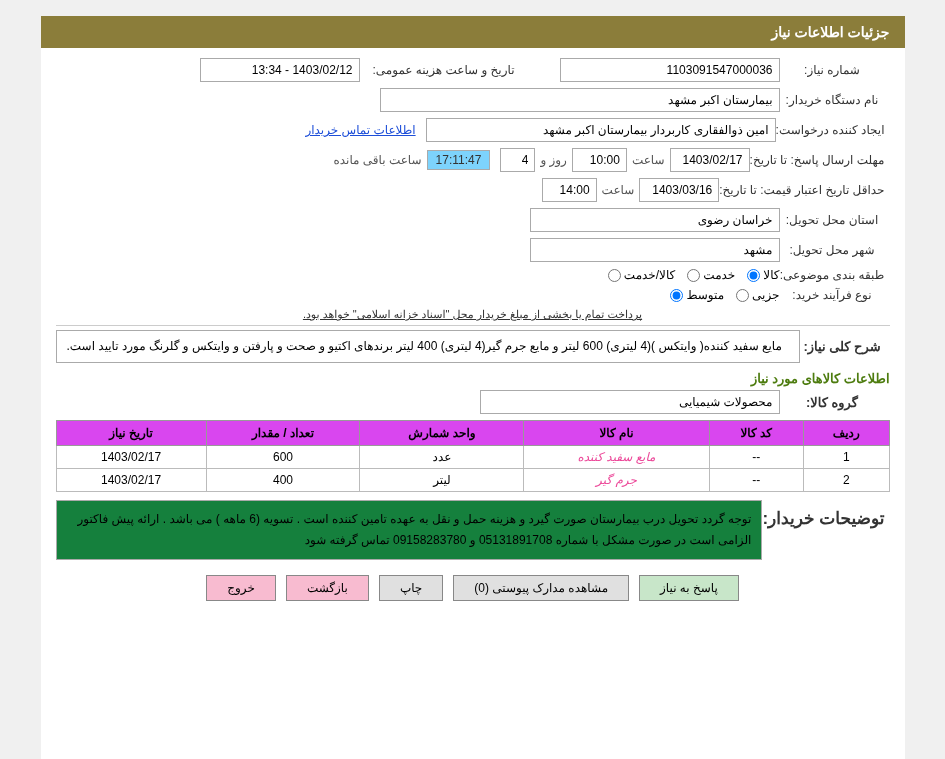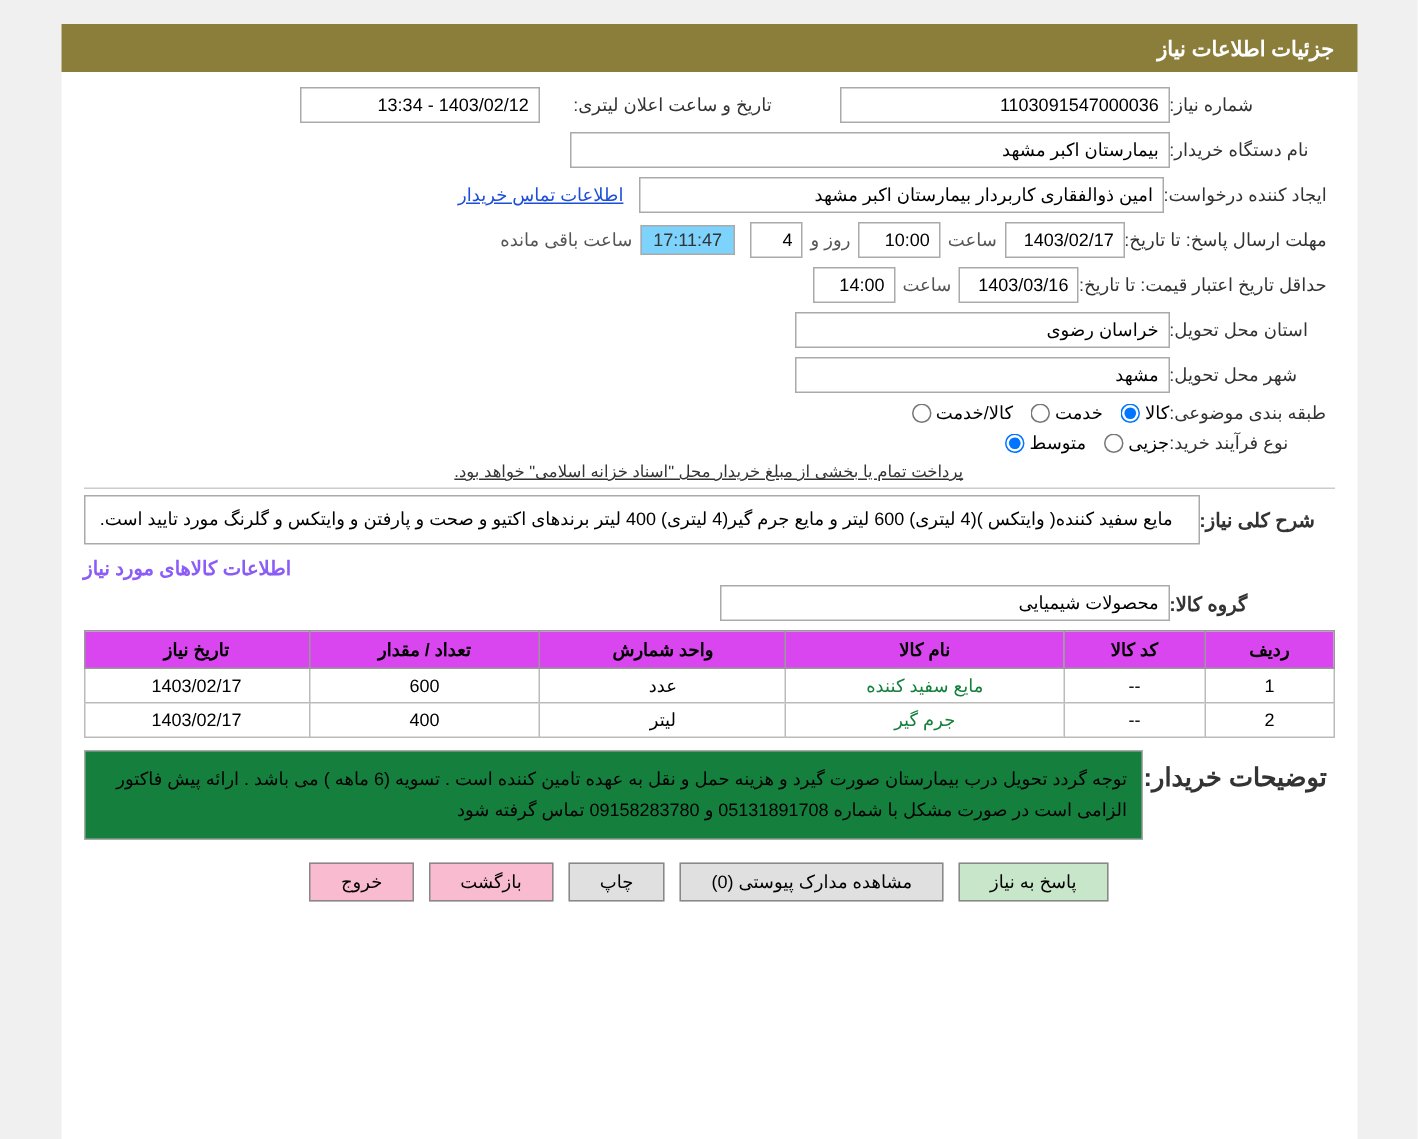--- a/index.html
+++ b/index.html
@@ -44,21 +44,21 @@
       display: flex;
       align-items: center;
       margin-bottom: 6px;
       position: relative;
       z-index: 1;
     }
     .label {
       color: #333;
       font-size: 12px;
       white-space: nowrap;
-      text-align: left;
+      text-align: center;
       min-width: 110px;
       padding-right: 5px;
     }
     .input-field {
       border: 1px solid #aaa;
       background: #fff;
       padding: 3px 6px;
       font-size: 12px;
       font-family: Tahoma, Arial, sans-serif;
       direction: rtl;
@@ -89,23 +89,23 @@
       font-size: 12px;
       direction: rtl;
       text-align: left;
       line-height: 1.6;
       position: relative;
       z-index: 1;
     }
     .section-title {
       font-weight: bold;
       font-size: 13px;
-      color: #8b5cf6;
+      color: #4d7c0f;
       margin: 8px 0 4px 0;
-      text-align: left;
+      text-align: right;
       position: relative;
       z-index: 1;
     }
     .section-inline {
       display: flex;
       align-items: center;
       margin-bottom: 6px;
       position: relative;
       z-index: 1;
     }
@@ -126,21 +126,21 @@
       border: 1px solid #999;
       padding: 5px 8px;
       text-align: center;
       font-weight: bold;
     }
     table td {
       border: 1px solid #bbb;
       padding: 4px 8px;
       text-align: center;
     }
-    table td.blue { color: #15803d; }
+    table td.blue { color: #ec4899; font-style: italic; }
     .notes-box {
       border: 1px solid #aaa;
       background: #15803d;
       padding: 8px 10px;
       margin: 8px 0;
       font-size: 12px;
       direction: rtl;
       text-align: right;
       line-height: 1.7;
       position: relative;
@@ -230,21 +230,21 @@
     <span>جزئیات اطلاعات نیاز</span>
   </div>
 
   <div class="content">
 
 
     <div class="form-row">
       <span class="label">شماره نیاز:</span>
       <input class="input-field input-wide" type="text" value="1103091547000036" style="">
       <span style="width:40px;"></span>
-      <span class="label" style="min-width:160px;text-align:right;">تاریخ و ساعت اعلان لیتری:</span>
+      <span class="label" style="min-width:160px;text-align:right;">تاریخ و ساعت هزینه عمومی:</span>
       <input class="input-field input-medium" type="text" value="1403/02/12 - 13:34" style="">
     </div>
 
     <div class="form-row">
       <span class="label">نام دستگاه خریدار:</span>
       <input class="input-field" type="text" value="بیمارستان اکبر مشهد" style="width: 400px;">
     </div>
 
     <div class="form-row">
       <span class="label">ایجاد کننده درخواست:</span>

